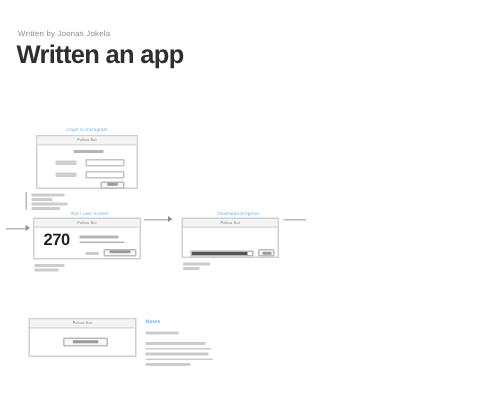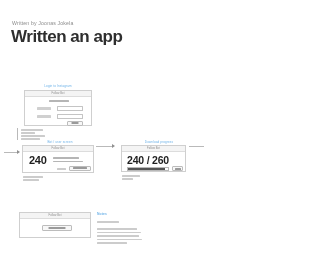--- a/index.html
+++ b/index.html
@@ -111,21 +111,21 @@
 
   <div class="conn" style="left:4px;top:79.5px;width:13px;height:1.4px;"></div>
   <div class="arrow" style="left:17px;top:78px;"></div>
 
   <div class="caption" style="left:35px;top:68px;width:50px;">Bot / user screen</div>
 
   <div class="panel" style="left:22px;top:73px;width:72px;height:28px;">
     <div class="panel-bar">
       <div class="bar-title">Follow Bot</div>
     </div>
-    <div class="bignum" style="left:6px;top:9px;">240</div>
+    <div class="bignum" style="left:6px;top:9px;">270</div>
     <div class="txtline dark" style="left:30px;top:11px;width:26px;"></div>
     <div class="txtline dark" style="left:30px;top:14.5px;width:30px;"></div>
 
     <div class="txtline" style="left:34px;top:22px;width:9px;"></div>
     <div class="btn" style="left:46px;top:19.5px;width:22px;height:5.5px;">
       <span class="bl" style="width:14px;"></span>
     </div>
   </div>
 
   <div class="txtline" style="left:23px;top:104px;width:20px;"></div>
@@ -133,21 +133,20 @@
 
   <div class="conn" style="left:96px;top:73.5px;width:17px;height:1.4px;"></div>
   <div class="arrow" style="left:112px;top:72px;"></div>
 
   <div class="caption" style="left:135px;top:68px;width:48px;">Download progress</div>
 
   <div class="panel" style="left:121px;top:73px;width:65px;height:27px;">
     <div class="panel-bar">
       <div class="bar-title">Follow Bot</div>
     </div>
-    <div class="bignum2" style="left:5px;top:9px;">240 / 260</div>
 
     <div class="pbar" style="left:5px;top:21px;width:42px;height:3.6px;">
       <div class="fill" style="width:92%;"></div>
     </div>
     <div class="btn" style="left:50px;top:20px;width:11px;height:5px;">
       <span class="bl" style="width:6px;"></span>
     </div>
   </div>
 
   <div class="txtline" style="left:122px;top:103px;width:18px;"></div>

